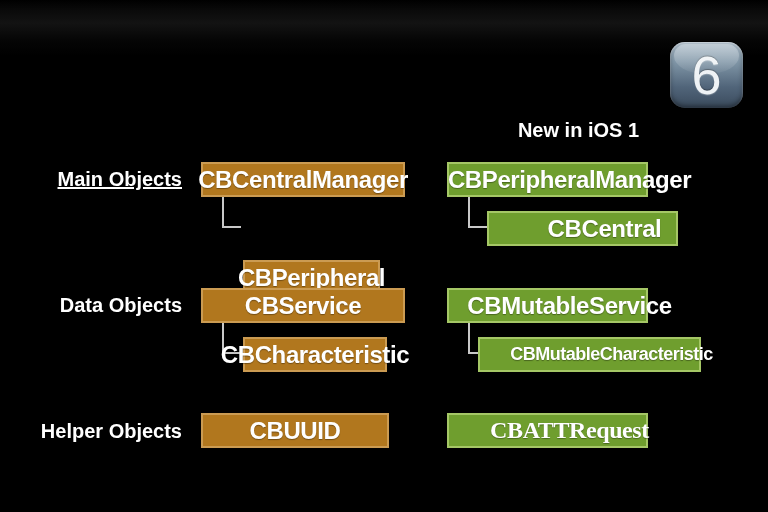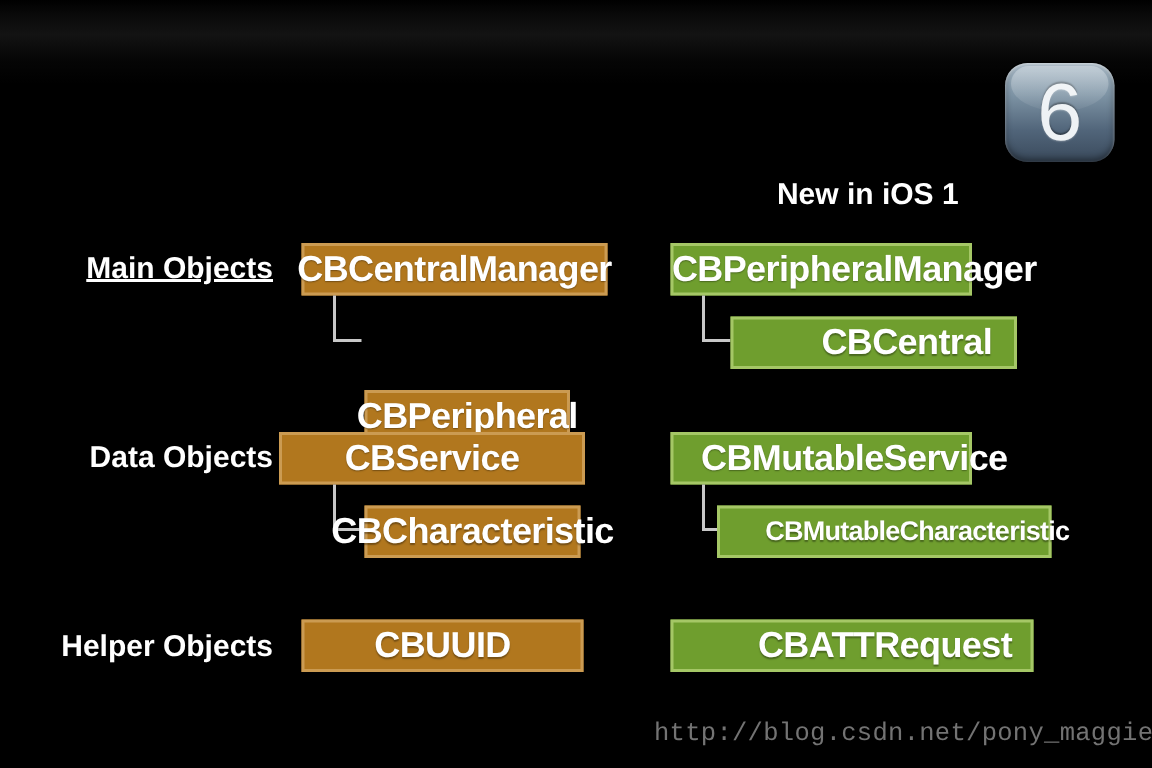--- a/index.html
+++ b/index.html
@@ -84,32 +84,31 @@
 
     <div class="box gbox" style="left:447px;top:162px;width:201px;">CBPeripheralManager</div>
     <div class="connector" style="left:468px;top:197px;height:31px;"></div>
     <div class="box gbox" style="left:487px;top:211px;width:191px;">CBCentral</div>
   </div>
 
   
   <div class="group">
     <div class="row-label" style="top:294px;">Data Objects</div>
 
-    <div class="box obox" style="left:186px;top:288px;width:204px;">CBService</div>
+    <div class="box obox" style="left:201px;top:288px;width:204px;">CBService</div>
     <div class="connector" style="left:222px;top:323px;height:31px;"></div>
     <div class="box obox" style="left:243px;top:337px;width:144px;">CBCharacteristic</div>
 
     <div class="box gbox" style="left:447px;top:288px;width:201px;">CBMutableService</div>
     <div class="connector" style="left:468px;top:323px;height:31px;"></div>
     <div class="box gbox small" style="left:478px;top:337px;width:223px;">CBMutableCharacteristic</div>
   </div>
 
   
   <div class="group">
     <div class="row-label" style="top:420px;">Helper Objects</div>
 
     <div class="box obox" style="left:201px;top:413px;width:188px;">CBUUID</div>
-    <div class="box gbox" style="left:447px;top:413px;width:242px;">CBATTRequest</div>
+    <div class="box gbox" style="left:447px;top:413px;width:201px;font-family:Liberation Serif, serif;">CBATTRequest</div>
   </div>
 
-  <div class="watermark">http://blog.csdn.net/pony_maggie</div>
 
 </div>
 
 </body></html>

